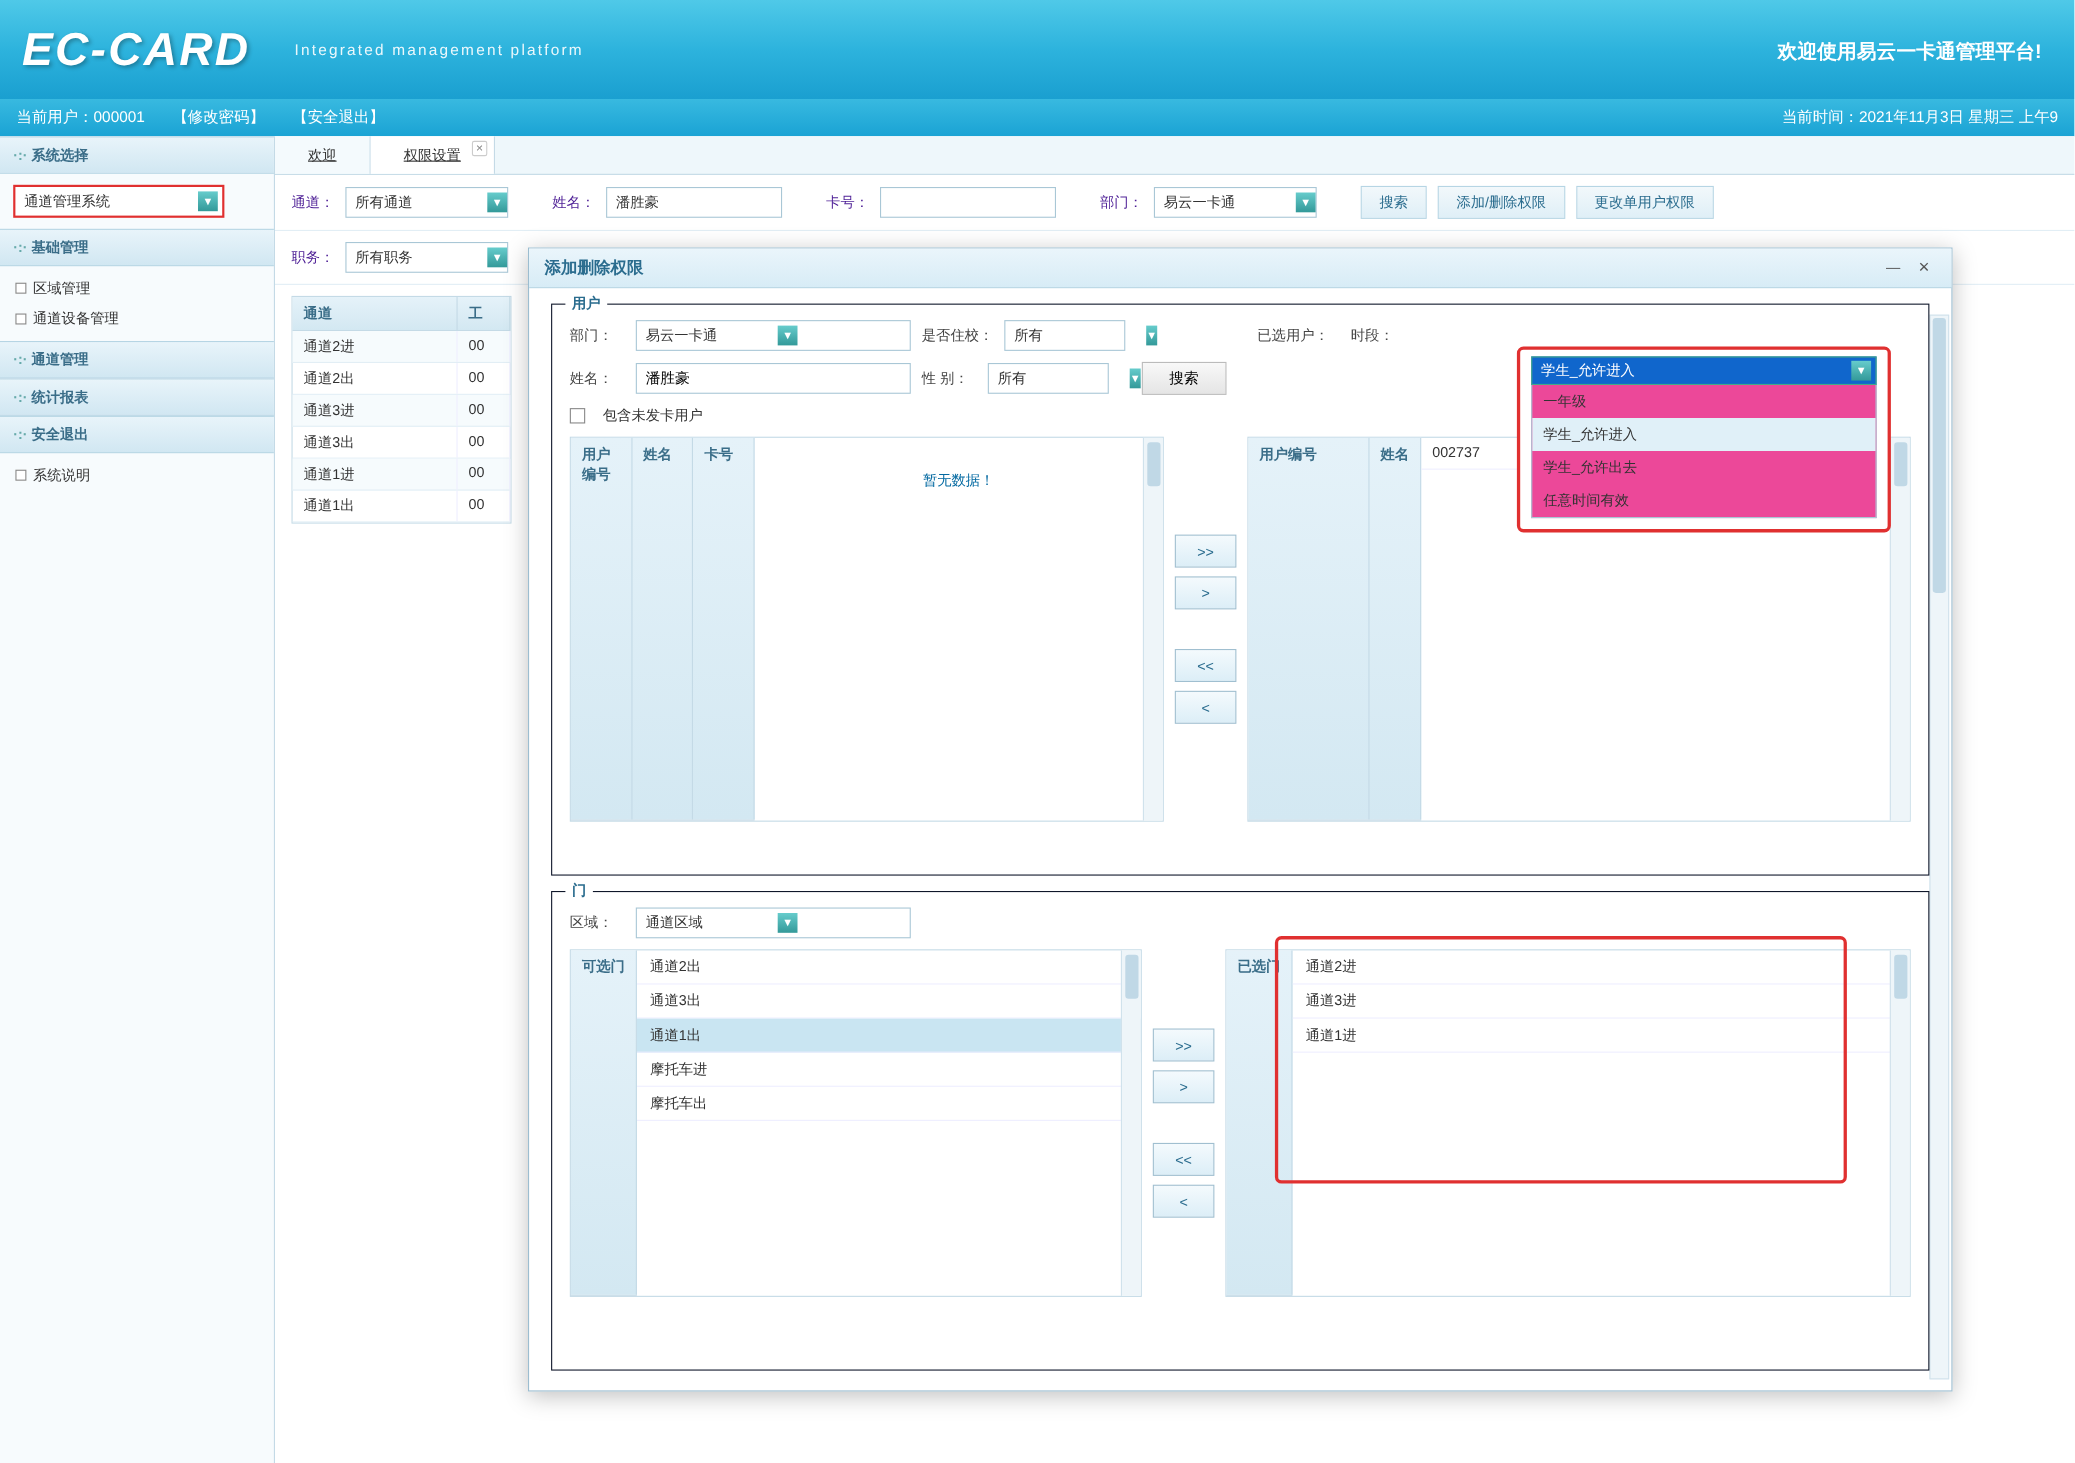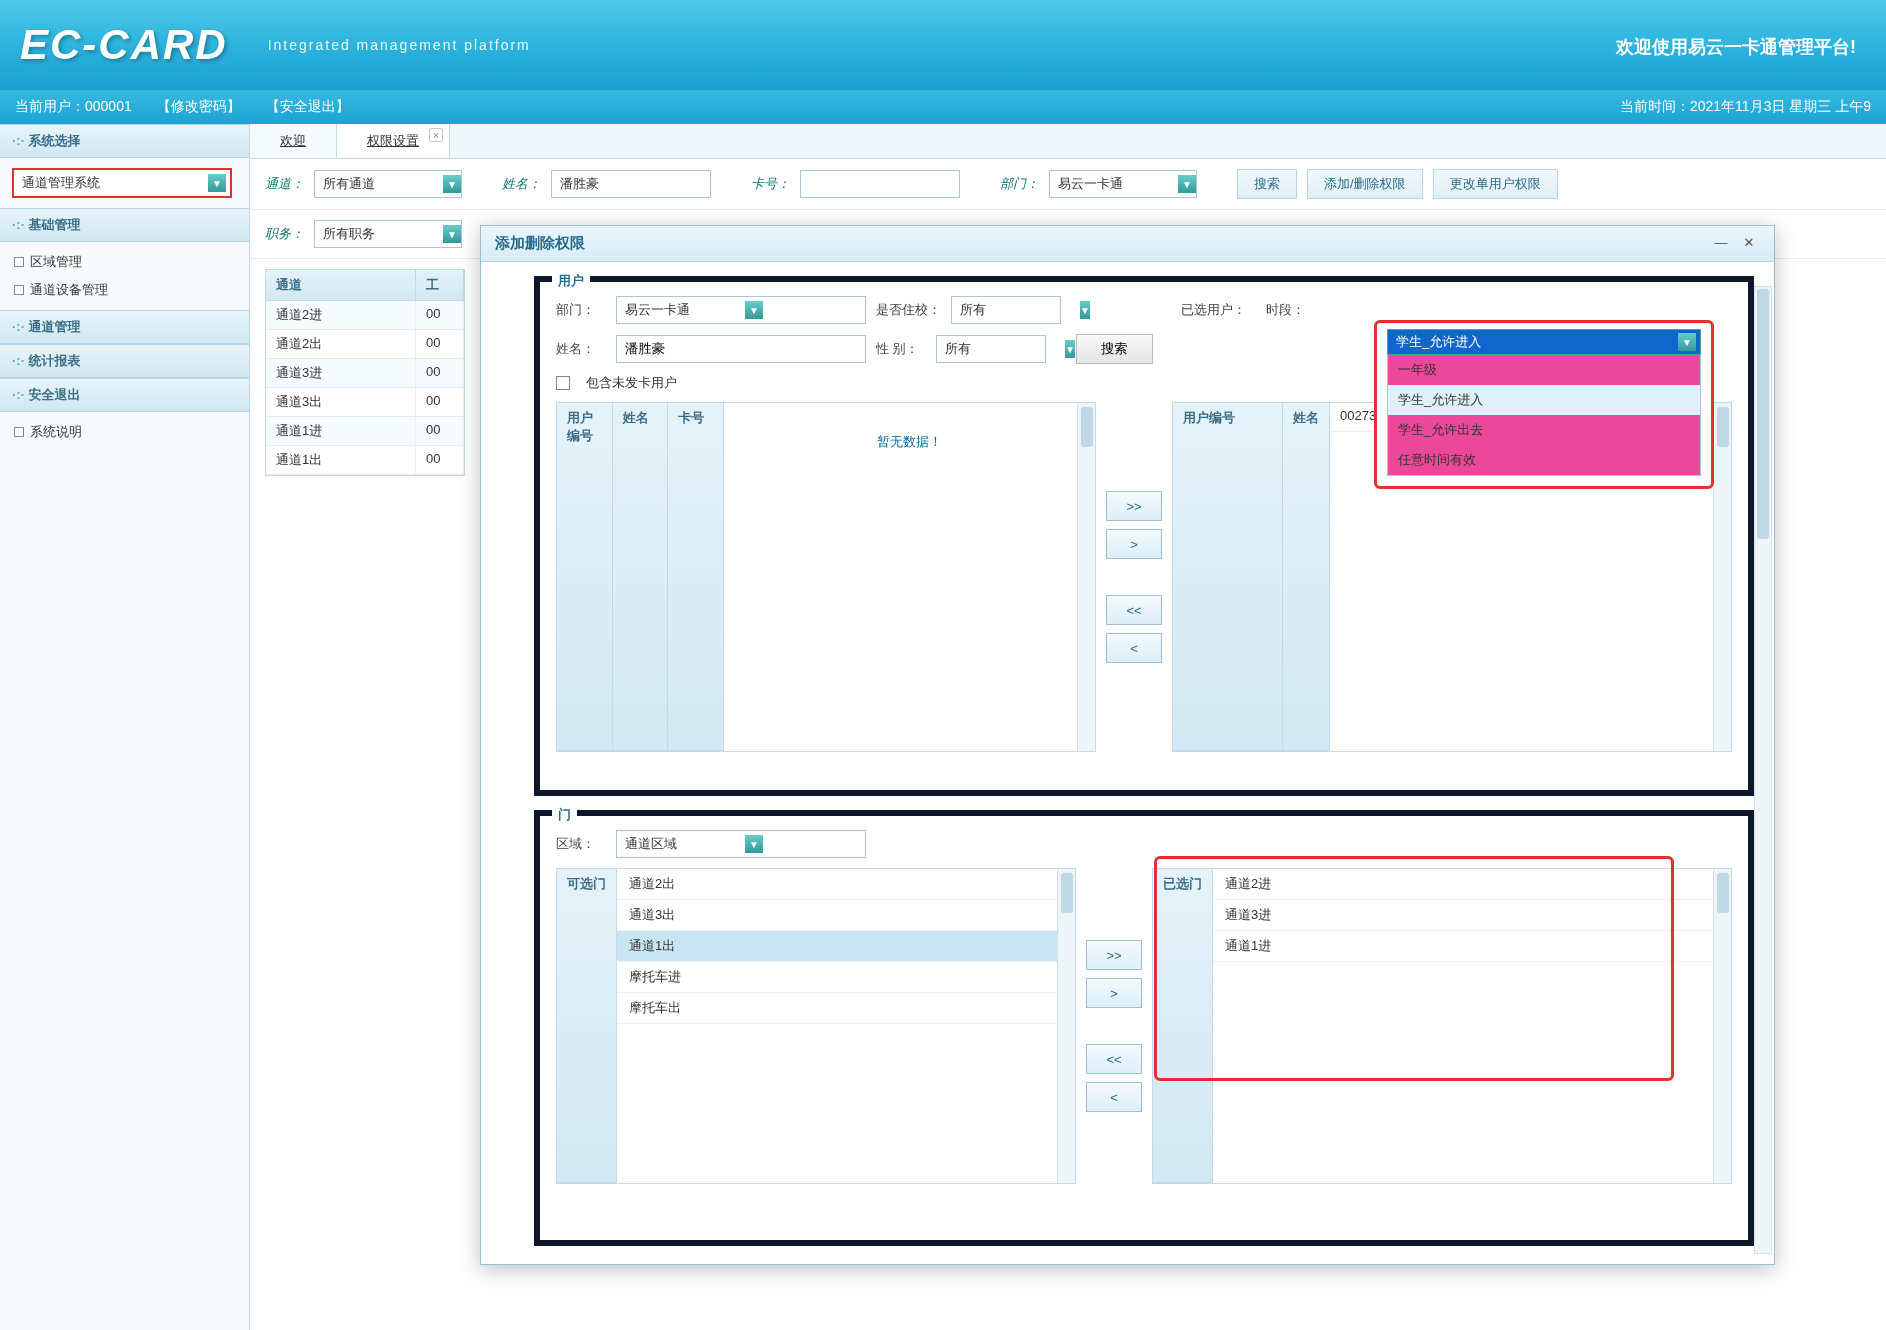--- a/index.html
+++ b/index.html
@@ -43,39 +43,39 @@
   background: linear-gradient(to bottom, #e8f4fa, #d1e7f2);
   border-top: 1px solid #b6d5e4;
   border-bottom: 1px solid #b6d5e4;
   padding: 7px 12px;
   font-weight: bold;
   color: #3a6d88;
 }
 .side-section-title::before { content: "·:· "; color: #6aa; }
 .side-select-wrap { padding: 10px 12px; }
 .side-select {
-  width: 220px; height: 30px; border: 2px solid #e03030; background: #fff;
+  width: 192px; height: 30px; border: 2px solid #e03030; background: #fff;
   display: flex; align-items: center; justify-content: space-between;
   padding: 0 4px 0 8px; font-size: 13px;
 }
 .dropdown-arrow {
   width: 18px; height: 18px; background: linear-gradient(to bottom, #6cc, #399);
   display: inline-flex; align-items: center; justify-content: center;
   color: #fff; font-size: 10px;
 }
 .side-items { padding: 6px 0; }
 .side-item { padding: 5px 12px 5px 30px; position: relative; cursor: pointer; }
 .side-item::before { content: ""; position: absolute; left: 14px; top: 9px; width: 8px; height: 8px; border: 1px solid #888; background: #fff; }
 .content { flex: 1; background: #fff; position: relative; }
 .tabs { display: flex; border-bottom: 1px solid #c4dae6; background: #eef7fb; text-decoration: underline; }
 .tab { padding: 8px 30px; border-right: 1px solid #c4dae6; background: #f4fafd; cursor: pointer; position: relative; }
 .tab.active { background: #fff; }
 .tab-close { position: absolute; right: 6px; top: 4px; width: 14px; height: 14px; font-size: 11px; color: #888; border: 1px solid #ccc; border-radius: 2px; text-align: center; line-height: 12px; }
 .toolbar { padding: 10px 15px; display: flex; gap: 10px; align-items: center; border-bottom: 1px solid #e2eef5; }
-.toolbar label { color: #0f766e; font-style: italic; }
+.toolbar label { color: #4c1d95; }
 .combo {
   display: inline-flex; align-items: center; border: 1px solid #a9c7d6;
   height: 28px; background: #fff; padding-left: 8px;
 }
 .combo .val { min-width: 120px; }
 .btn-flat { padding: 5px 12px; background: linear-gradient(#f8f8f8,#e5e5e5); border: 1px solid #bbb; cursor: pointer; }
 .grid {
   margin: 10px 15px; border: 1px solid #c4dae6;
 }
 .grid-header { display: flex; background: linear-gradient(#e5f2f9,#d3e8f2); border-bottom: 1px solid #c4dae6; }
@@ -89,21 +89,21 @@
   background: #fff; border: 1px solid #9cbdd0; box-shadow: 0 4px 20px rgba(0,0,0,.25);
 }
 .modal-title {
   background: linear-gradient(#eaf5fb,#d7ecf6);
   padding: 8px 14px; border-bottom: 1px solid #b6d5e4;
   display: flex; align-items: center;
 }
 .modal-title .t { color: #2a6c8e; font-weight: bold; font-size: 15px; flex: 1; }
 .modal-title .win-btn { width: 22px; height: 18px; text-align: center; color: #555; cursor: pointer; margin-left: 6px; }
 .modal-body { padding: 14px 20px; height: calc(100% - 40px); overflow: hidden; display: flex; flex-direction: column; gap: 14px; }
-.fieldset { border: 6px solid #0f172a; padding: 14px 16px 10px; position: relative; margin-left: 33px; }
+.fieldset { border: 1px solid #0f172a; padding: 14px 16px 10px; position: relative; }
 .fieldset .legend { position: absolute; top: -10px; left: 12px; background: #fff; padding: 0 6px; color: #2a6c8e; font-weight: bold; }
 .row { display: flex; align-items: center; gap: 10px; margin-bottom: 10px; flex-wrap: wrap; }
 .row label { color: #444; min-width: 50px; }
 .txt { border: 1px solid #a9c7d6; height: 28px; padding: 0 8px; min-width: 240px; background: #fff; }
 .checkbox { width: 14px; height: 14px; border: 1px solid #888; display: inline-block; vertical-align: middle; margin-right: 6px; }
 .dual-panel { display: flex; gap: 10px; }
 .panel { border: 1px solid #c4dae6; flex: 1; min-height: 330px; display: flex; flex-direction: row; position: relative; }
 .panel-head { display: flex; background: linear-gradient(#e5f2f9,#d3e8f2); border-bottom: 1px solid #c4dae6; }
 .panel-head .cell { padding: 6px 10px; border-right: 1px solid #c4dae6; flex: 1; font-weight: bold; color: #3a6d88; }
 .panel-body { flex: 1; overflow: auto; font-size: 13px; }

